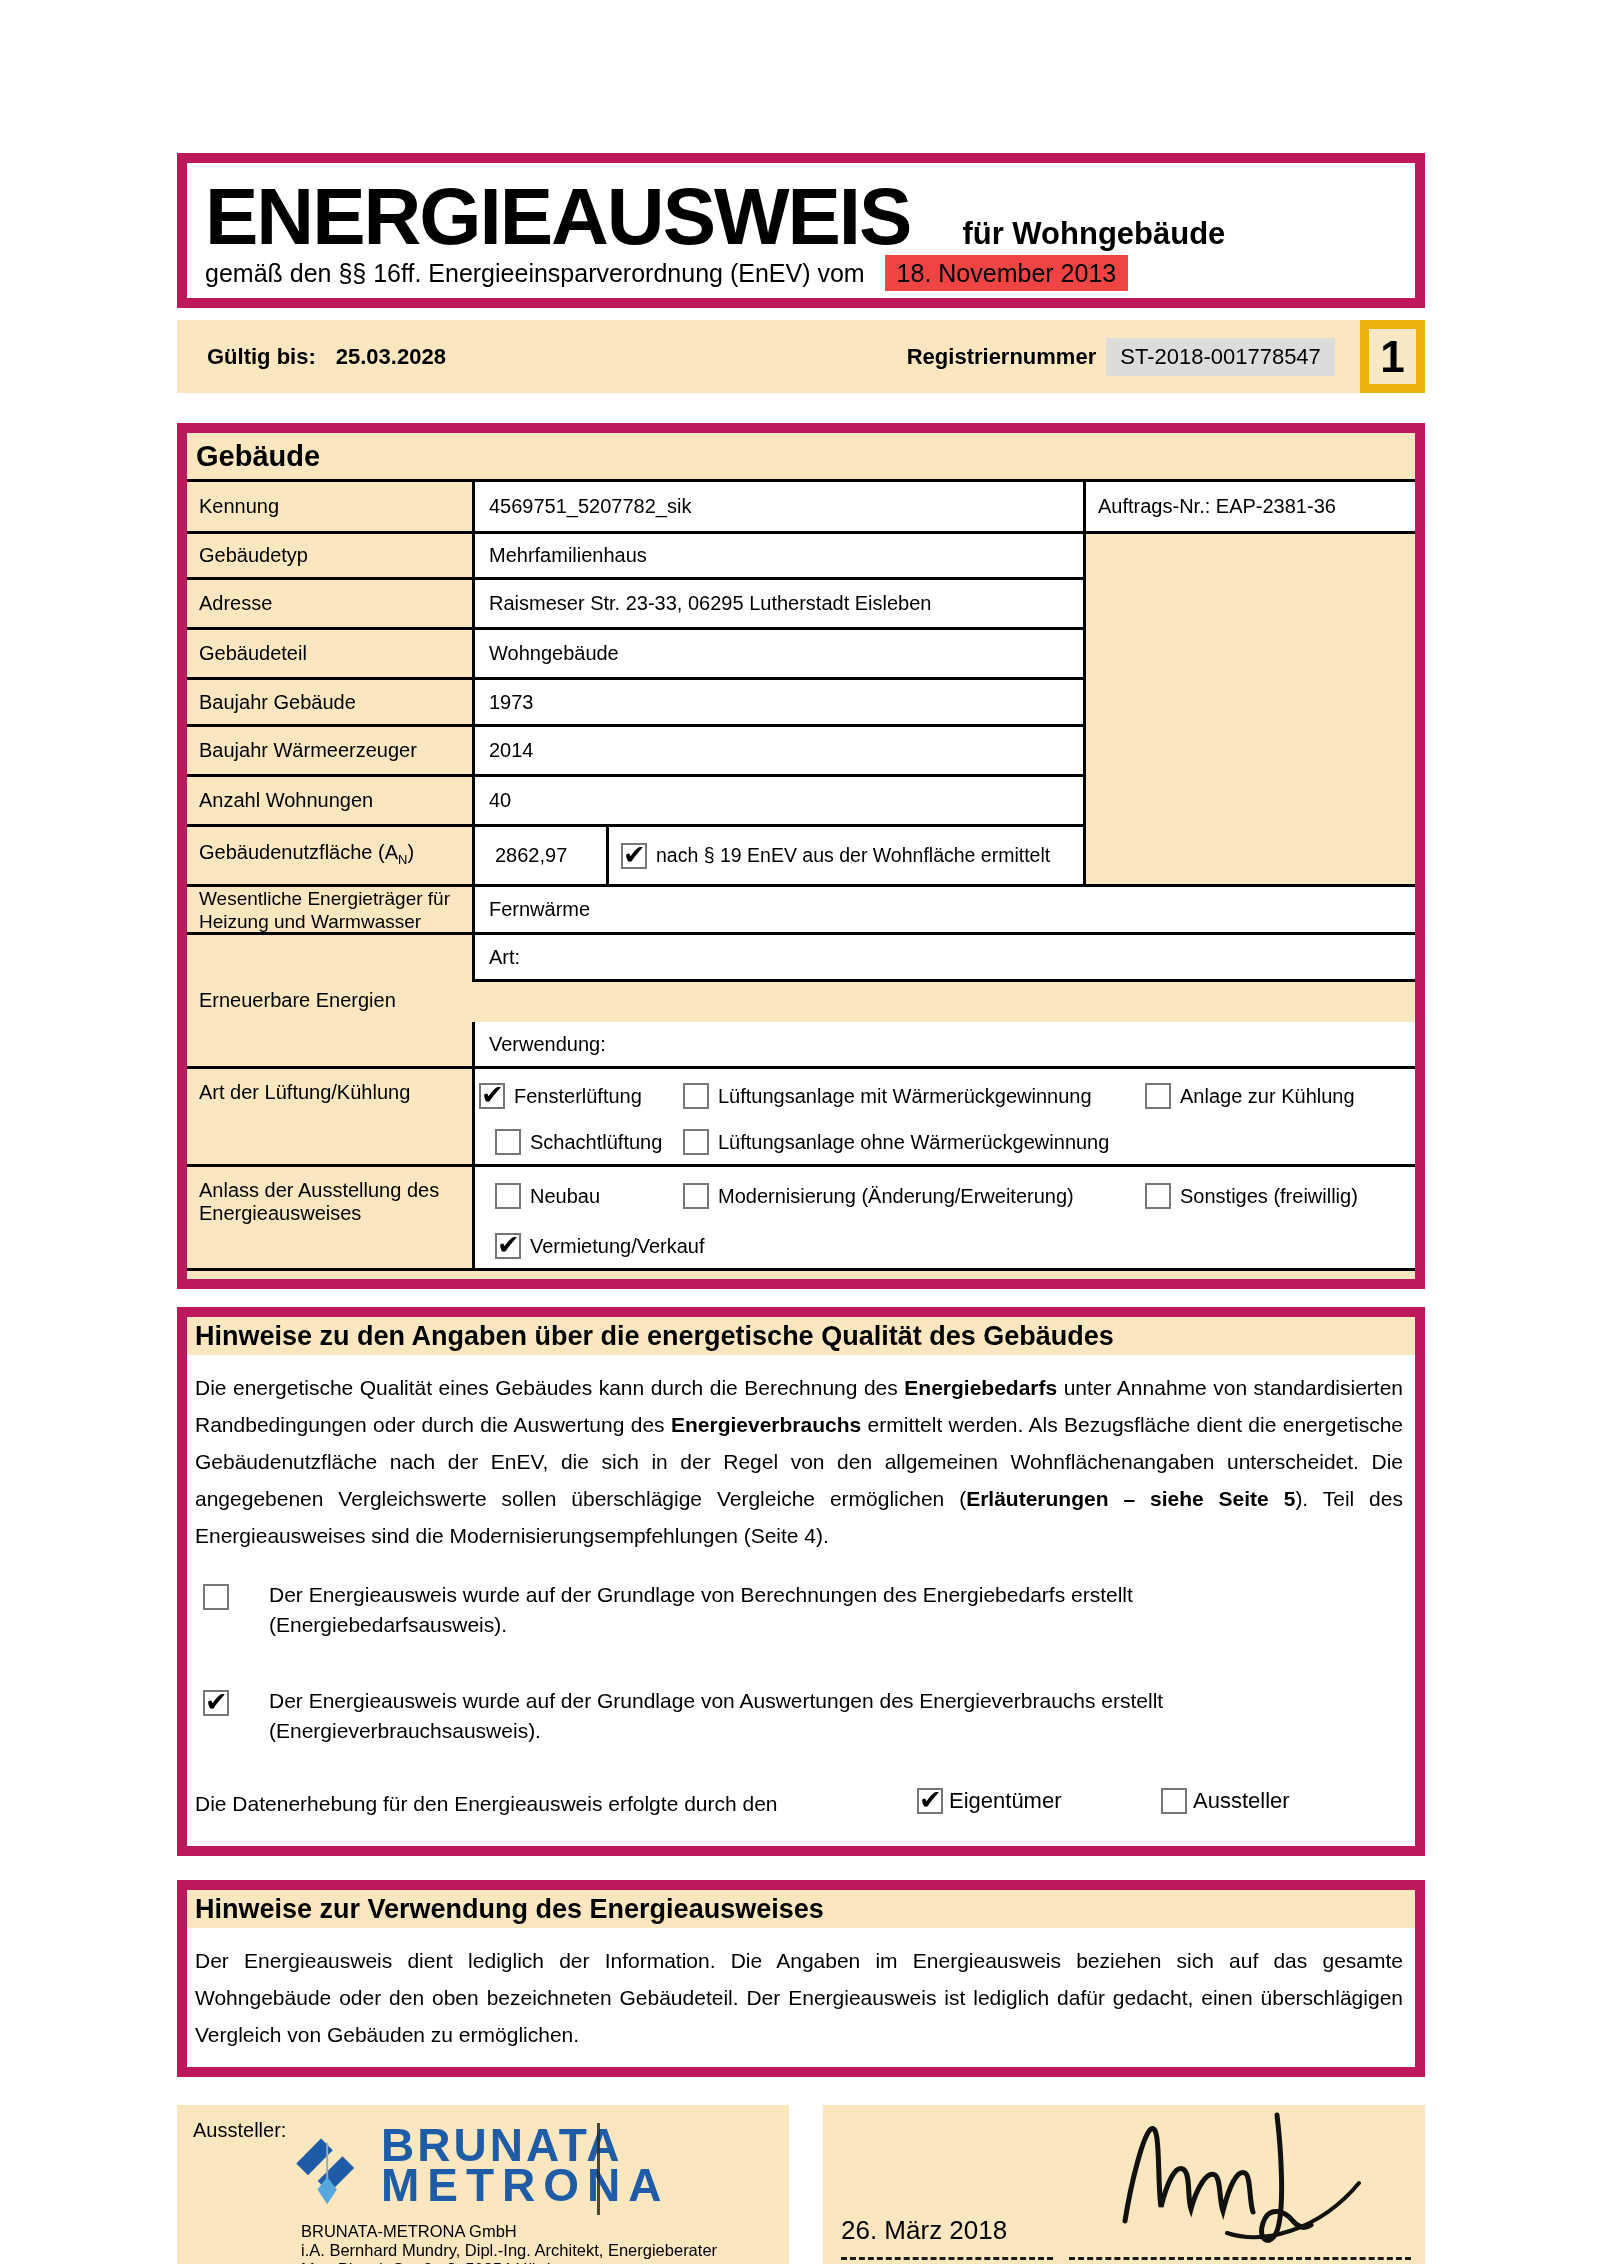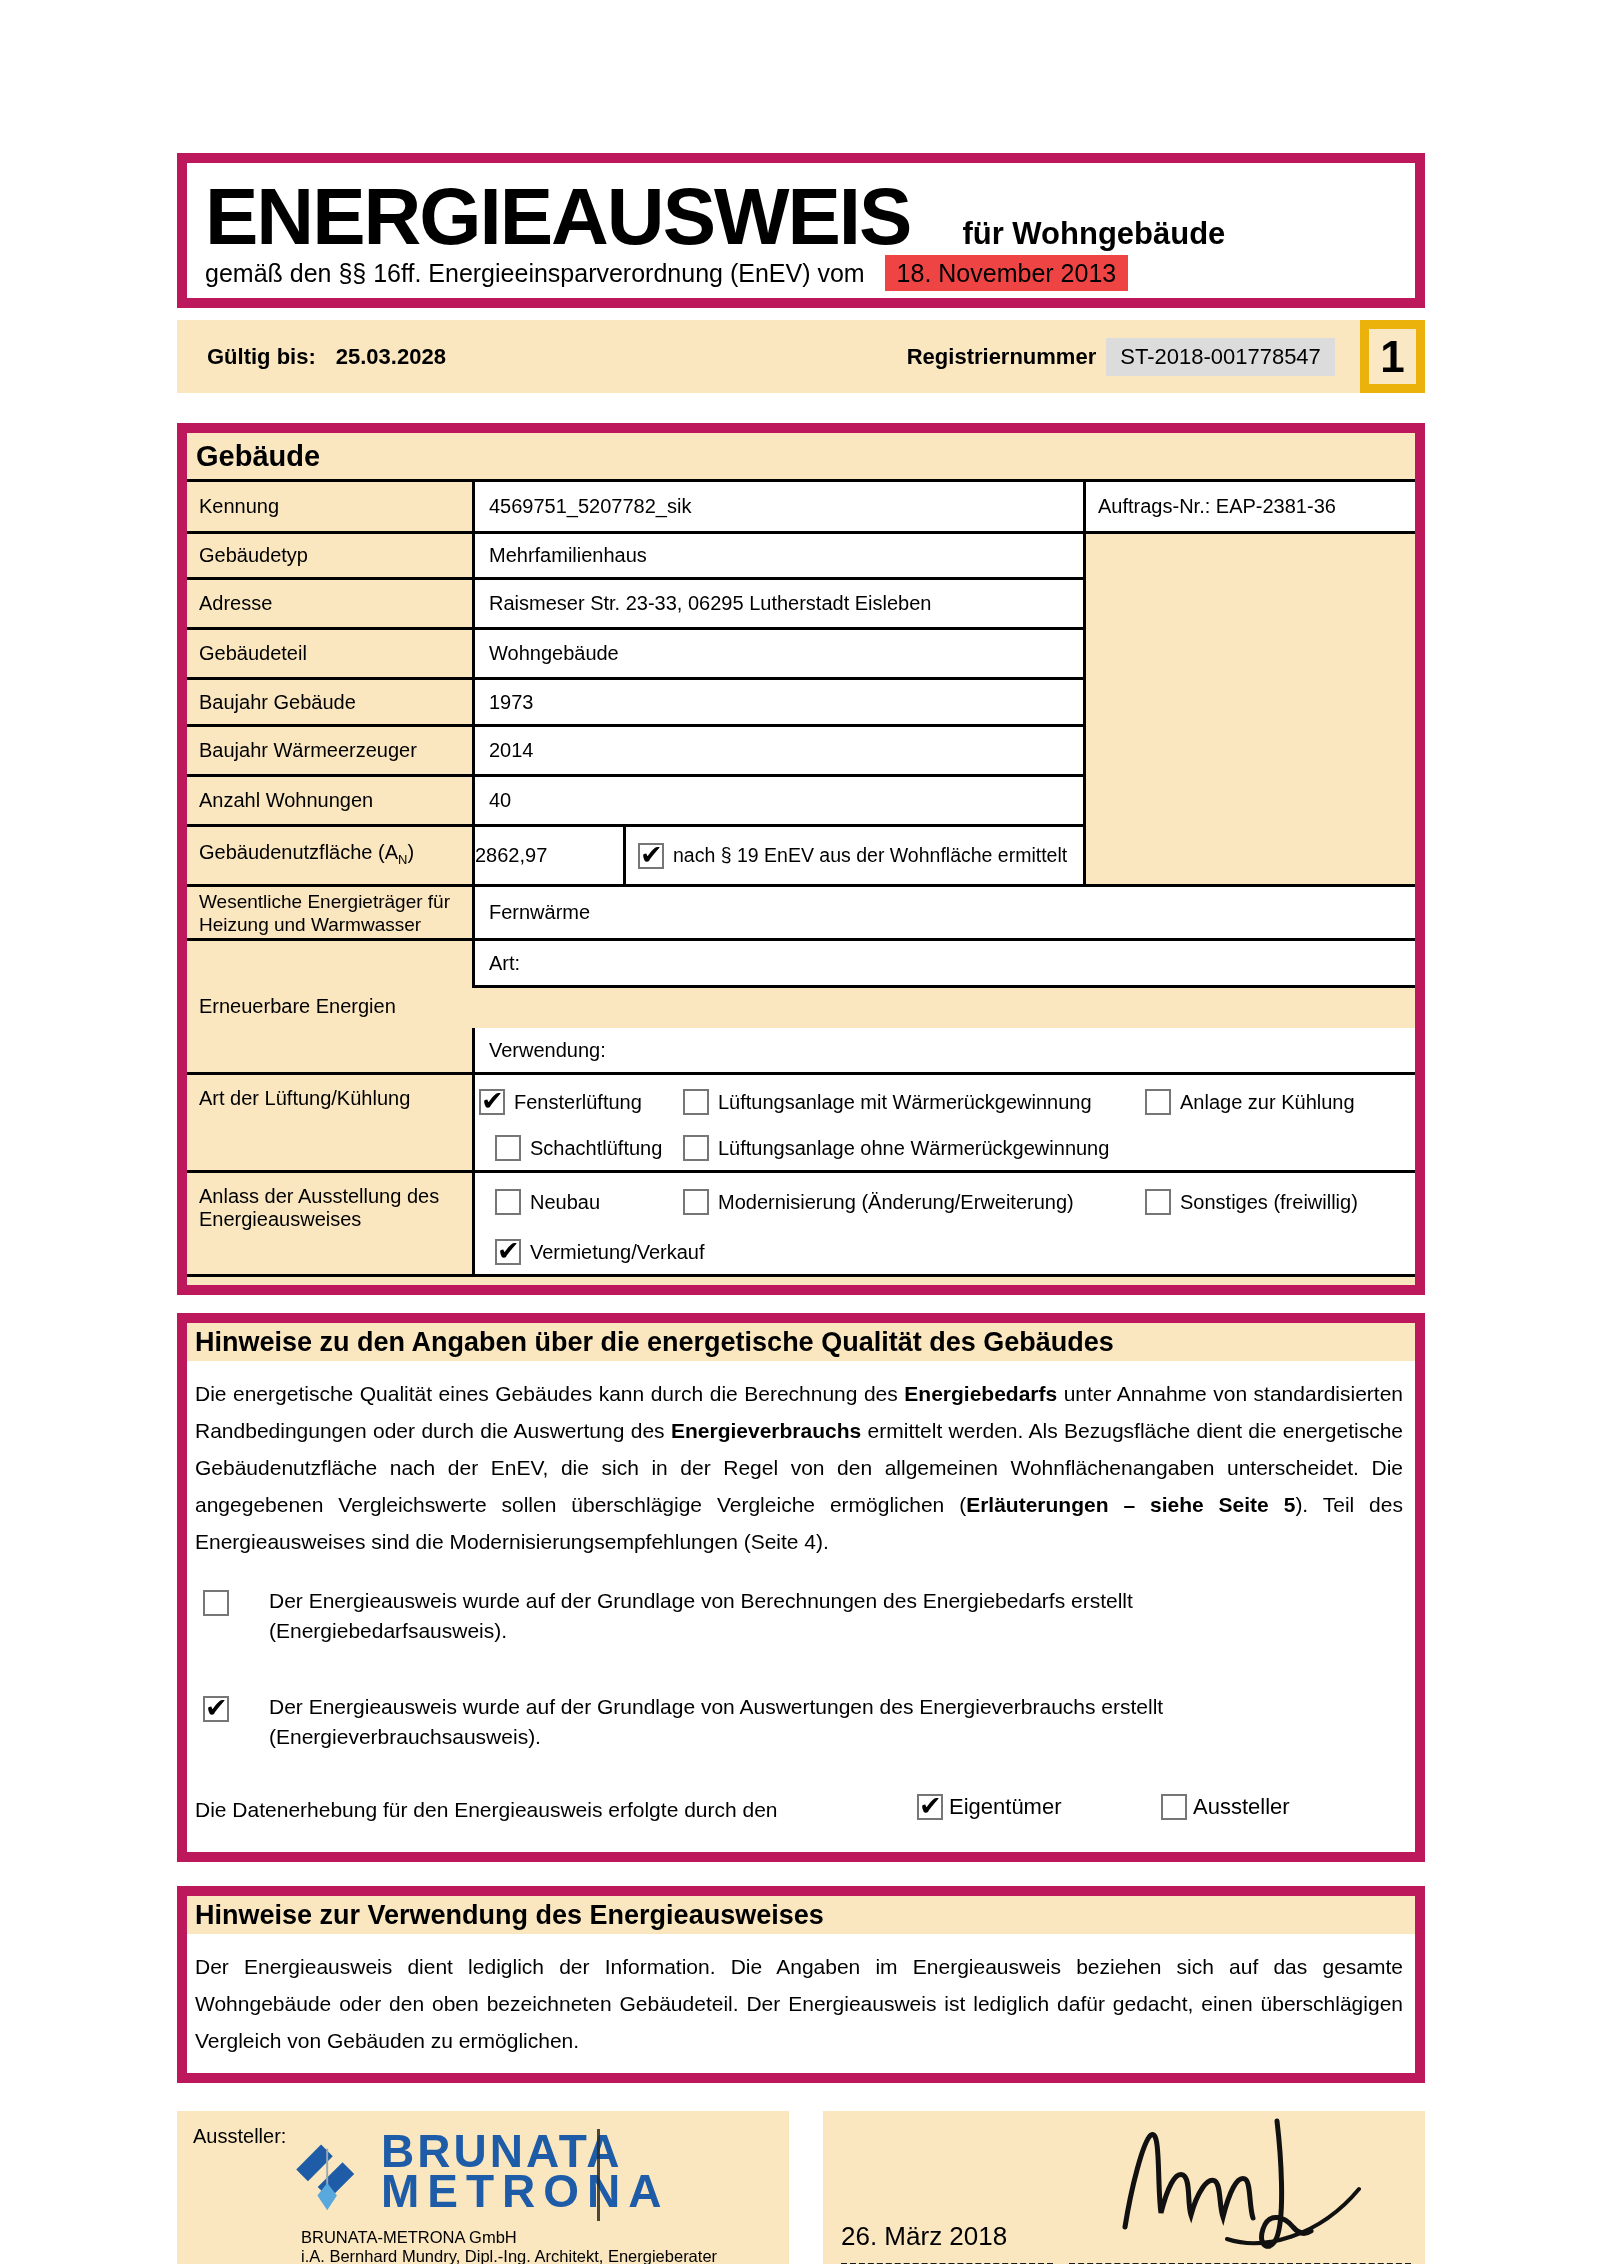--- a/index.html
+++ b/index.html
@@ -34,22 +34,22 @@
   .trow{display:flex;}
   .c{box-sizing:border-box;display:flex;align-items:center;font-size:20px;}
   .lab{width:285px;padding-left:12px;line-height:23px;}
   .val{width:611px;background:#fff;padding-left:14px;}
   .val.wide{width:943px;}
   .rgt{flex:1;}
   .white{background:#fff;padding-left:12px;}
   .sepL{border-left:3px solid #000;}
   .sepB{border-bottom:3px solid #000;}
   .labtop{align-items:flex-start;padding-top:12px;}
-  .subval{box-sizing:border-box;width:151px;height:100%;border-right:3px solid #000;
-          display:flex;align-items:center;padding-left:0;}
+  .subval{box-sizing:border-box;width:134px;height:100%;border-right:3px solid #000;
+          display:flex;align-items:center;padding-left:20px;}
   .subchk{display:flex;align-items:center;gap:9px;padding-left:12px;font-size:19.5px;}
   .stackcol{display:flex;flex-direction:column;width:943px;gap:40px;}
   .sub{box-sizing:border-box;height:47px;background:#fff;border-left:3px solid #000;
        display:flex;align-items:center;padding-left:14px;font-size:20px;}
   .sub.first{border-bottom:3px solid #000;}
   .optcell{box-sizing:border-box;width:943px;position:relative;background:#fff;}
   .opt{position:absolute;display:flex;align-items:center;gap:9px;font-size:20px;white-space:nowrap;}
 
   
   .cb{box-sizing:border-box;width:26px;height:26px;border:2px solid #767676;background:#fff;
@@ -177,21 +177,21 @@
       <div class="c val sepL sepB" style="padding:0">
         <div class="subval">2862,97</div>
         <div class="subchk">
           <span class="cb checked"></span>
           <span>nach § 19 EnEV aus der Wohnfläche ermittelt</span>
         </div>
       </div>
       <div class="c rgt sepL sepB"></div>
     </div>
 
-    <div class="trow" style="height:54px">
+    <div class="trow" style="height:48px">
       <div class="c lab sepB" style="font-size:19px">Wesentliche Energieträger für Heizung und Warmwasser</div>
       <div class="c val wide sepL sepB">Fernwärme</div>
     </div>
 
     <div class="trow">
       <div class="c lab sepB">Erneuerbare Energien</div>
       <div class="stackcol">
         <div class="sub first">Art:</div>
         <div class="sub sepB">Verwendung:</div>
       </div>

